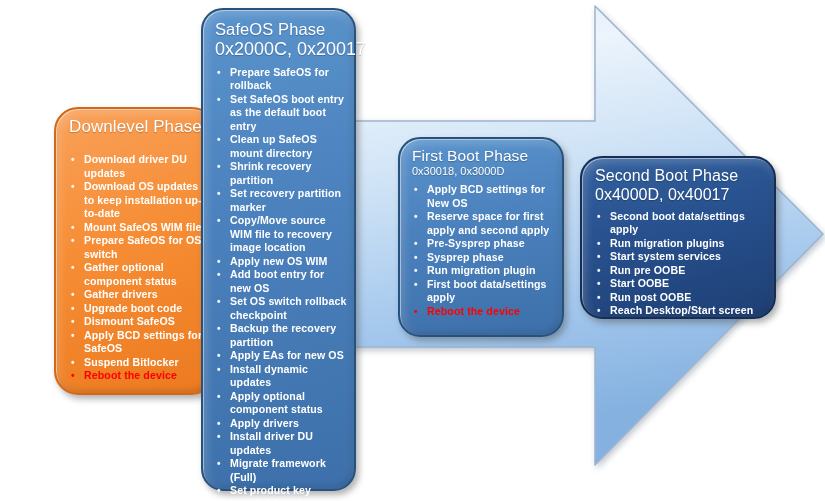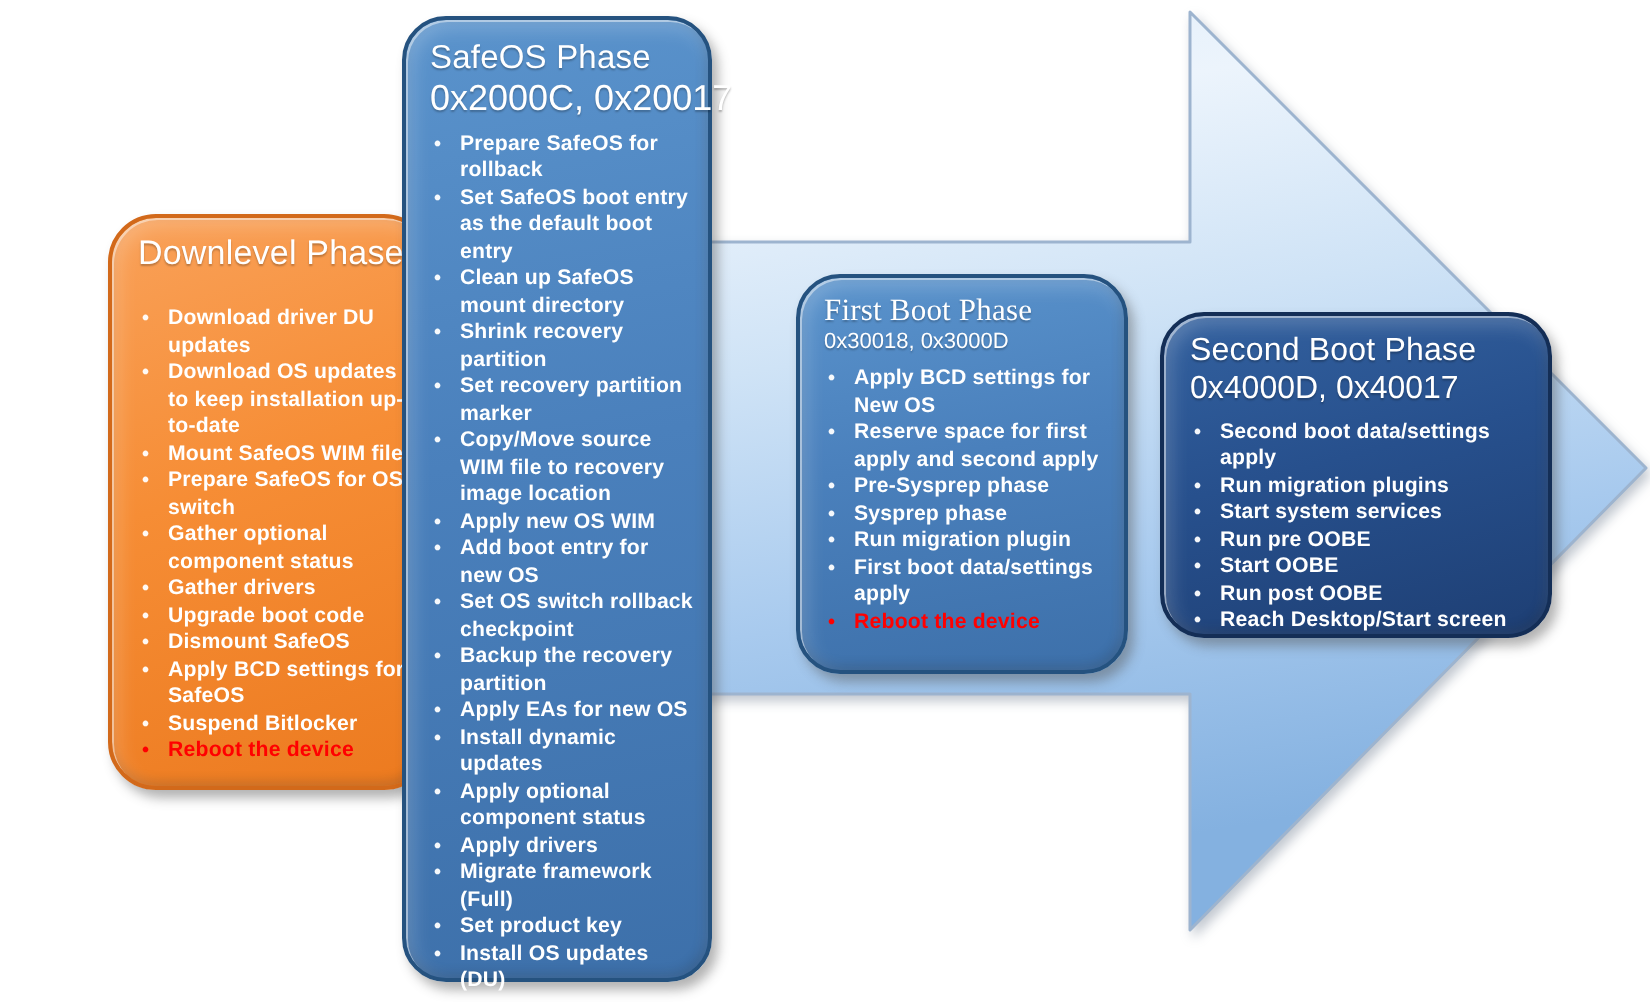--- a/index.html
+++ b/index.html
@@ -62,21 +62,21 @@
 
   .phase-title {
     font-size: 16.5px;
     font-weight: 400;
     line-height: 1.18;
     letter-spacing: 0.1px;
     text-shadow: 0 1px 1px rgba(0,0,0,0.25);
     white-space: nowrap;
   }
   .p0 .phase-title { font-size: 17px; }
-  .p2 .phase-title { font-size: 15.5px; font-family: Liberation Serif, serif; }
+  .p2 .phase-title { font-size: 15.5px; }
   .p3 .phase-title { font-size: 16px; }
   .phase-codes {
     font-size: 18px;
     font-weight: 400;
     line-height: 1.18;
     text-shadow: 0 1px 1px rgba(0,0,0,0.25);
     white-space: nowrap;
   }
   .p2 .phase-codes { font-size: 11px; }
   .p3 .phase-codes { font-size: 16px; }
@@ -153,20 +153,21 @@
         <li class="item">Set recovery partition marker</li>
         <li class="item">Copy/Move source WIM file to recovery image location</li>
         <li class="item">Apply new OS WIM</li>
         <li class="item">Add boot entry for new OS</li>
         <li class="item">Set OS switch rollback checkpoint</li>
         <li class="item">Backup the recovery partition</li>
         <li class="item">Apply EAs for new OS</li>
         <li class="item">Install dynamic updates</li>
         <li class="item">Apply optional component status</li>
         <li class="item">Apply drivers</li>
+        <li class="item">Install driver DU updates</li>
         <li class="item">Migrate framework (Full)</li>
         <li class="item">Set product key</li>
         <li class="item">Install OS updates (DU)</li>
       </ul>
   </div>
 
   <div class="phase-card p2">
     <div class="phase-title">First Boot Phase</div>
     <div class="phase-codes">0x30018, 0x3000D</div>
     <ul class="phase-steps">

